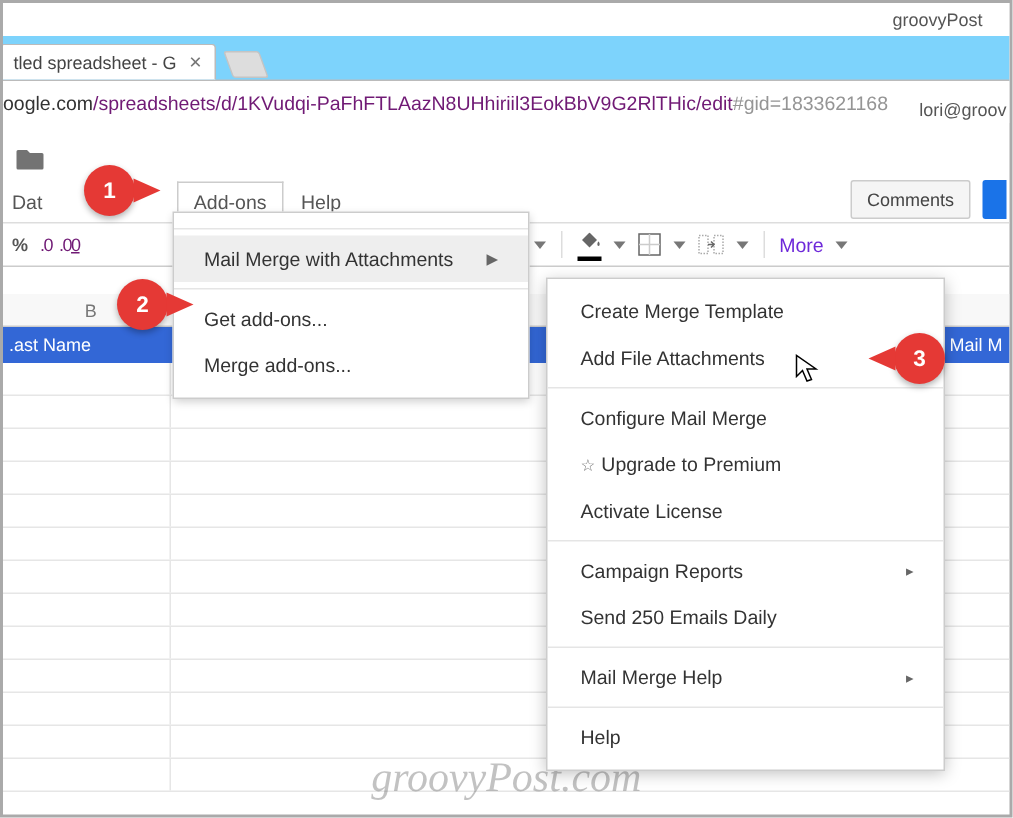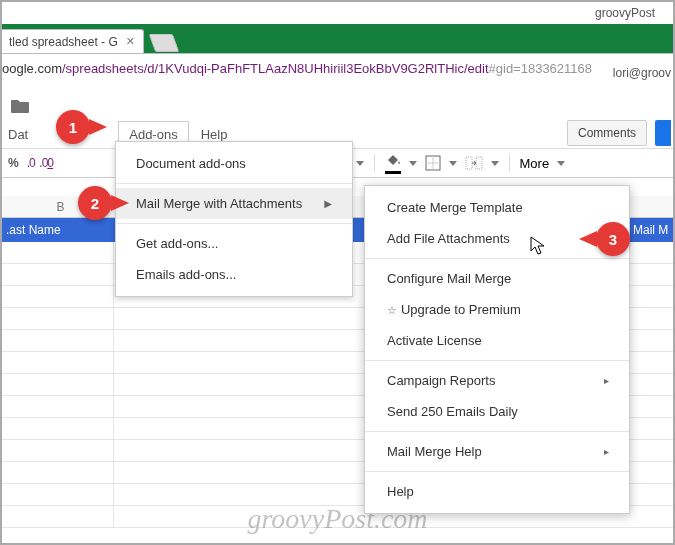--- a/index.html
+++ b/index.html
@@ -1,19 +1,19 @@
 <!DOCTYPE html>
 <html><head>
 <meta charset="utf-8">
 <style>
   * { box-sizing: border-box; margin: 0; padding: 0; }
   body { font-family: Arial, Helvetica, sans-serif; background: #fff; width: 675px; height: 545px; overflow: hidden; position: relative; border: 2px solid #aaa; }
   .titlebar { background: #fff; height: 22px; display: flex; justify-content: flex-end; align-items: center; padding-right: 18px; border-bottom: 0; }
   .titlebar-title { color: #555; font-size: 12px; font-family: "Segoe UI", Arial, sans-serif; }
-  .tabbar { background: #15803d; height: 30px; display: flex; align-items: end; border-bottom: 1px solid #bbb; }
+  .tabbar { background: #7dd3fc; height: 30px; display: flex; align-items: end; border-bottom: 1px solid #bbb; }
   .tab { background: #fff; border: 1px solid #bbb; border-bottom: none; border-radius: 3px 3px 0 0; display: flex; align-items: center; padding: 4px 8px; font-size: 12px; color: #444; margin-left: -2px; height: 24px; }
   .tab-close { margin-left: 8px; color: #777; font-size: 11px; }
   .newtab { width: 24px; height: 18px; background: #ddd; border: 1px solid #c4c4c4; margin: 0 0 1px 8px; transform: skewX(20deg); border-radius: 2px;}
   .omnibar { height: 28px; display: flex; align-items: center; background: #fff; font-size: 13px; }
   .url-dim { color: #701a75; }
   .url-bold { color: #333; }
   .url-q { color: #959595; }
   .toolbar-row { height: 28px; display: flex; align-items: center; padding: 0 8px; border-bottom: 0; margin-top: 10px;}
   .folder-icon svg { display: block; }
   .app-area { position: relative; }
@@ -28,21 +28,21 @@
   .fmt-toolbar { height: 30px; border-top: 1px solid #ddd; border-bottom: 1px solid #ccc; display: flex; align-items: center; padding: 0 6px; gap: 8px; font-size: 12px; color: #555; position: relative;}
   .fmt-percent { font-weight: bold; }
   .fmt-sep { width: 1px; height: 18px; background: #ddd; margin: 0 2px;}
   .tool-s { text-decoration: line-through; color:#666; font-size:14px;}
   .tool-a-u { font-family: Georgia, serif; color:#666; font-size:14px; position:relative;}
   .tool-a-u span.bar { position:absolute; left:0; bottom:-2px; width:100%; height:2px; background:#000;}
   .drop-tri { width:0;height:0;border-left:4px solid transparent;border-right:4px solid transparent;border-top:5px solid #777; display:inline-block; vertical-align: middle;}
   .fill-swatch { display:inline-block; position: relative;}
   .fill-swatch .bar { position:absolute; bottom:-2px; left:0; width:16px; height:3px; background:#000;}
   .borders-ic svg, .merge-ic svg { display:block;}
-  .more { color:#000000; font-size:13px;}
+  .more { color:#6d28d9; font-size:13px;}
   .sheet-area { position: relative; height: 400px; }
   .col-head-row { display: flex; height: 22px; background: #f8f8f8; border-bottom: 1px solid #ccc; }
   .col-head { flex: 0 0 112px; border-right: 1px solid #ccc; text-align: center; font-size: 12px; color: #777; line-height: 22px;}
   .sel-row { height: 24px; background: #3367d6; color: #fff; display: flex; align-items: center; font-size: 12px;}
   .sel-cell { flex: 0 0 112px; padding-left: 4px;}
   .sel-cell.right { margin-left: auto; text-align:left;}
   .grid-row { height: 22px; border-bottom: 1px solid #e6e6e6; display: flex; }
   .grid-row .cell { flex: 0 0 112px; border-right: 1px solid #e6e6e6; }
   
   .dropdown1 { position: absolute; left:113px; top:183px; width: 238px; background:#fff; border:1px solid #ccc; box-shadow: 0 2px 6px rgba(0,0,0,.2); padding: 6px 0; z-index: 20; font-size: 13px; color:#333;}
@@ -192,34 +192,31 @@
         <div class="cell"></div>
       </div>
     <div class="grid-row">
         <div class="cell"></div>
       </div>
   </div>
 
 </div>
 
 <div class="dropdown1" style="top:139px;">
-  <div class="dl">
-      <span>Document add-ons</span>
-    </div>
   <hr>
   <div class="dl hl">
     <span>Mail Merge with Attachments</span>
     <span class="sub-arrow">▶</span>
   </div>
   <hr>
   <div class="dl">
       <span>Get add-ons...</span>
     </div>
   <div class="dl">
-      <span>Emails add-ons...</span>
+      <span>Merge add-ons...</span>
     </div>
 </div>
 
 <div class="dropdown2">
   <div class="dl">
       <span>Create Merge Template</span>
     </div>
   <div class="dl">
     <span>Add File Attachments</span>
     <span class="sub-arrow">▸</span>

